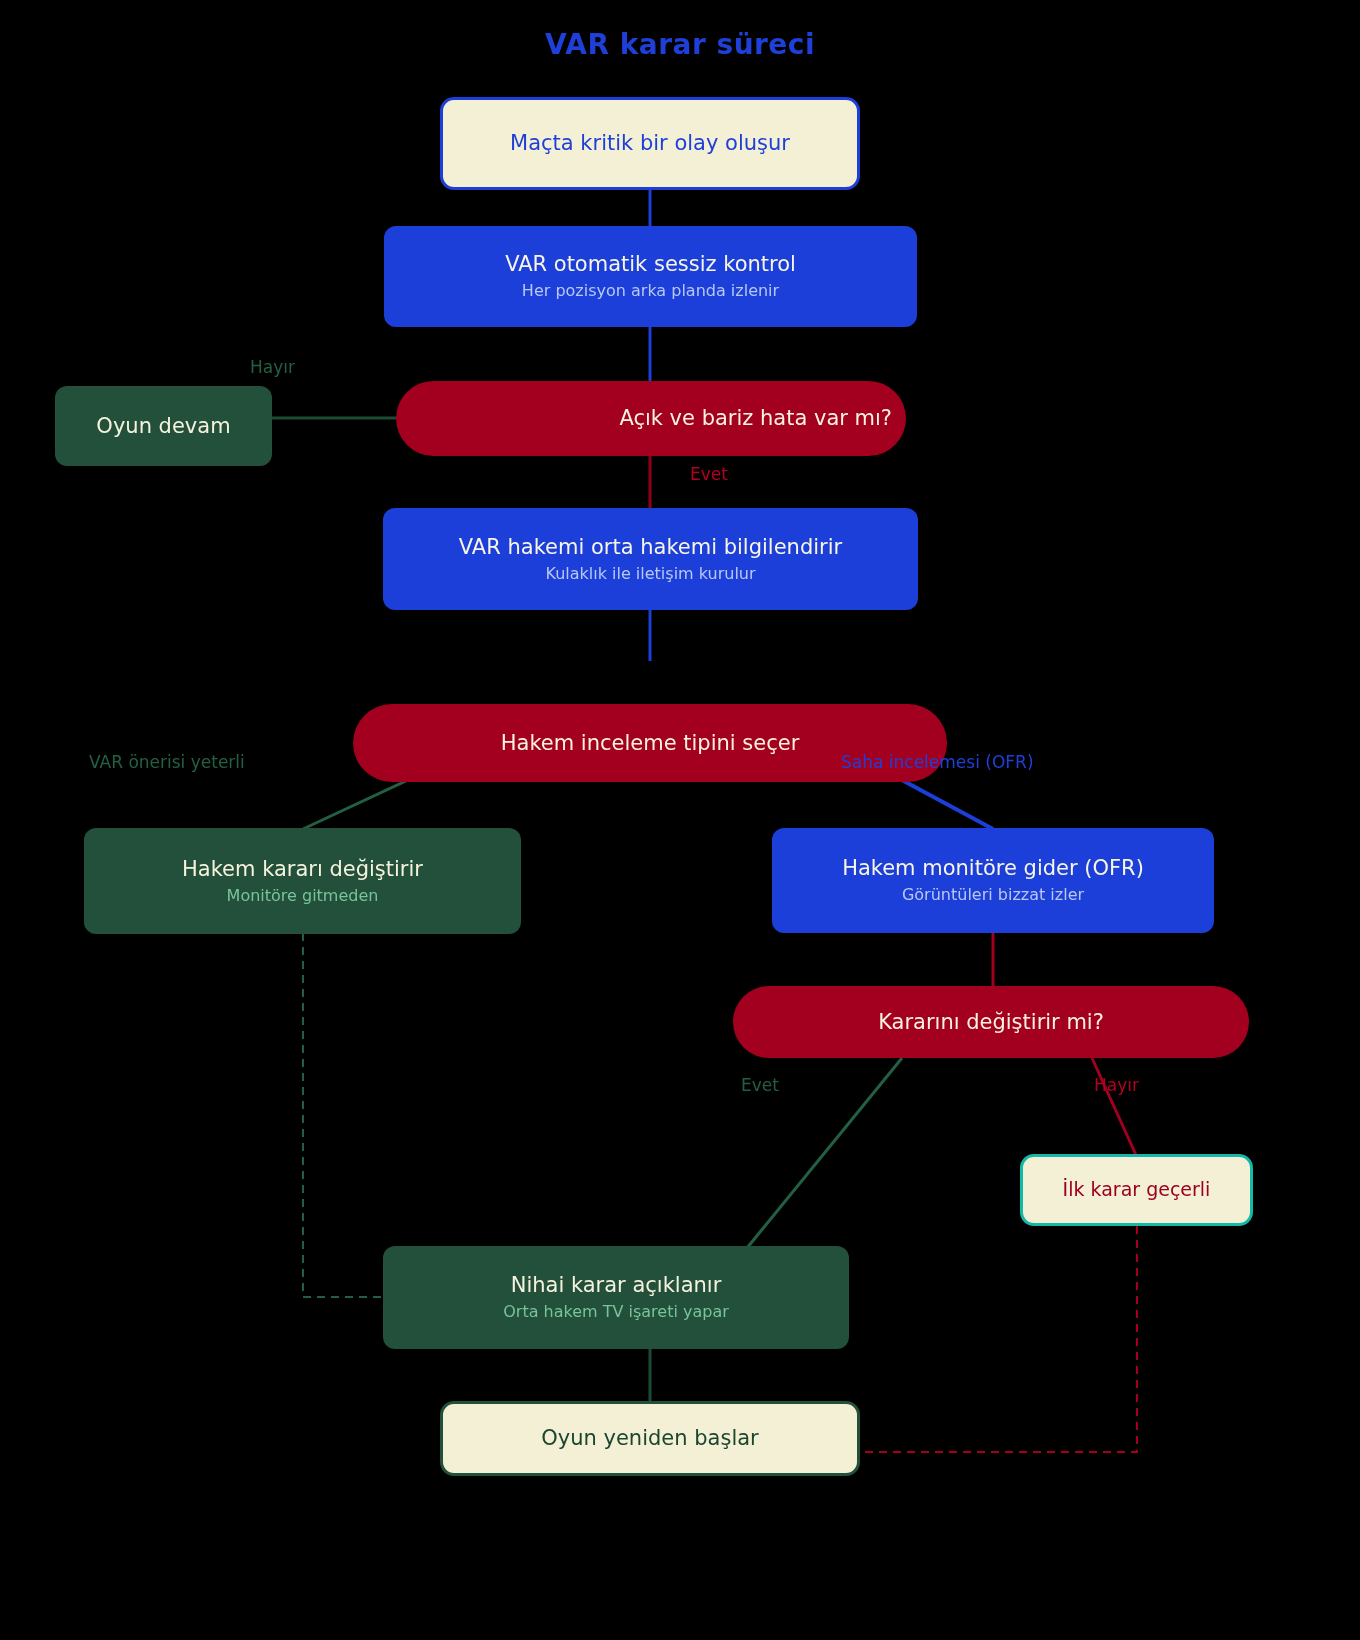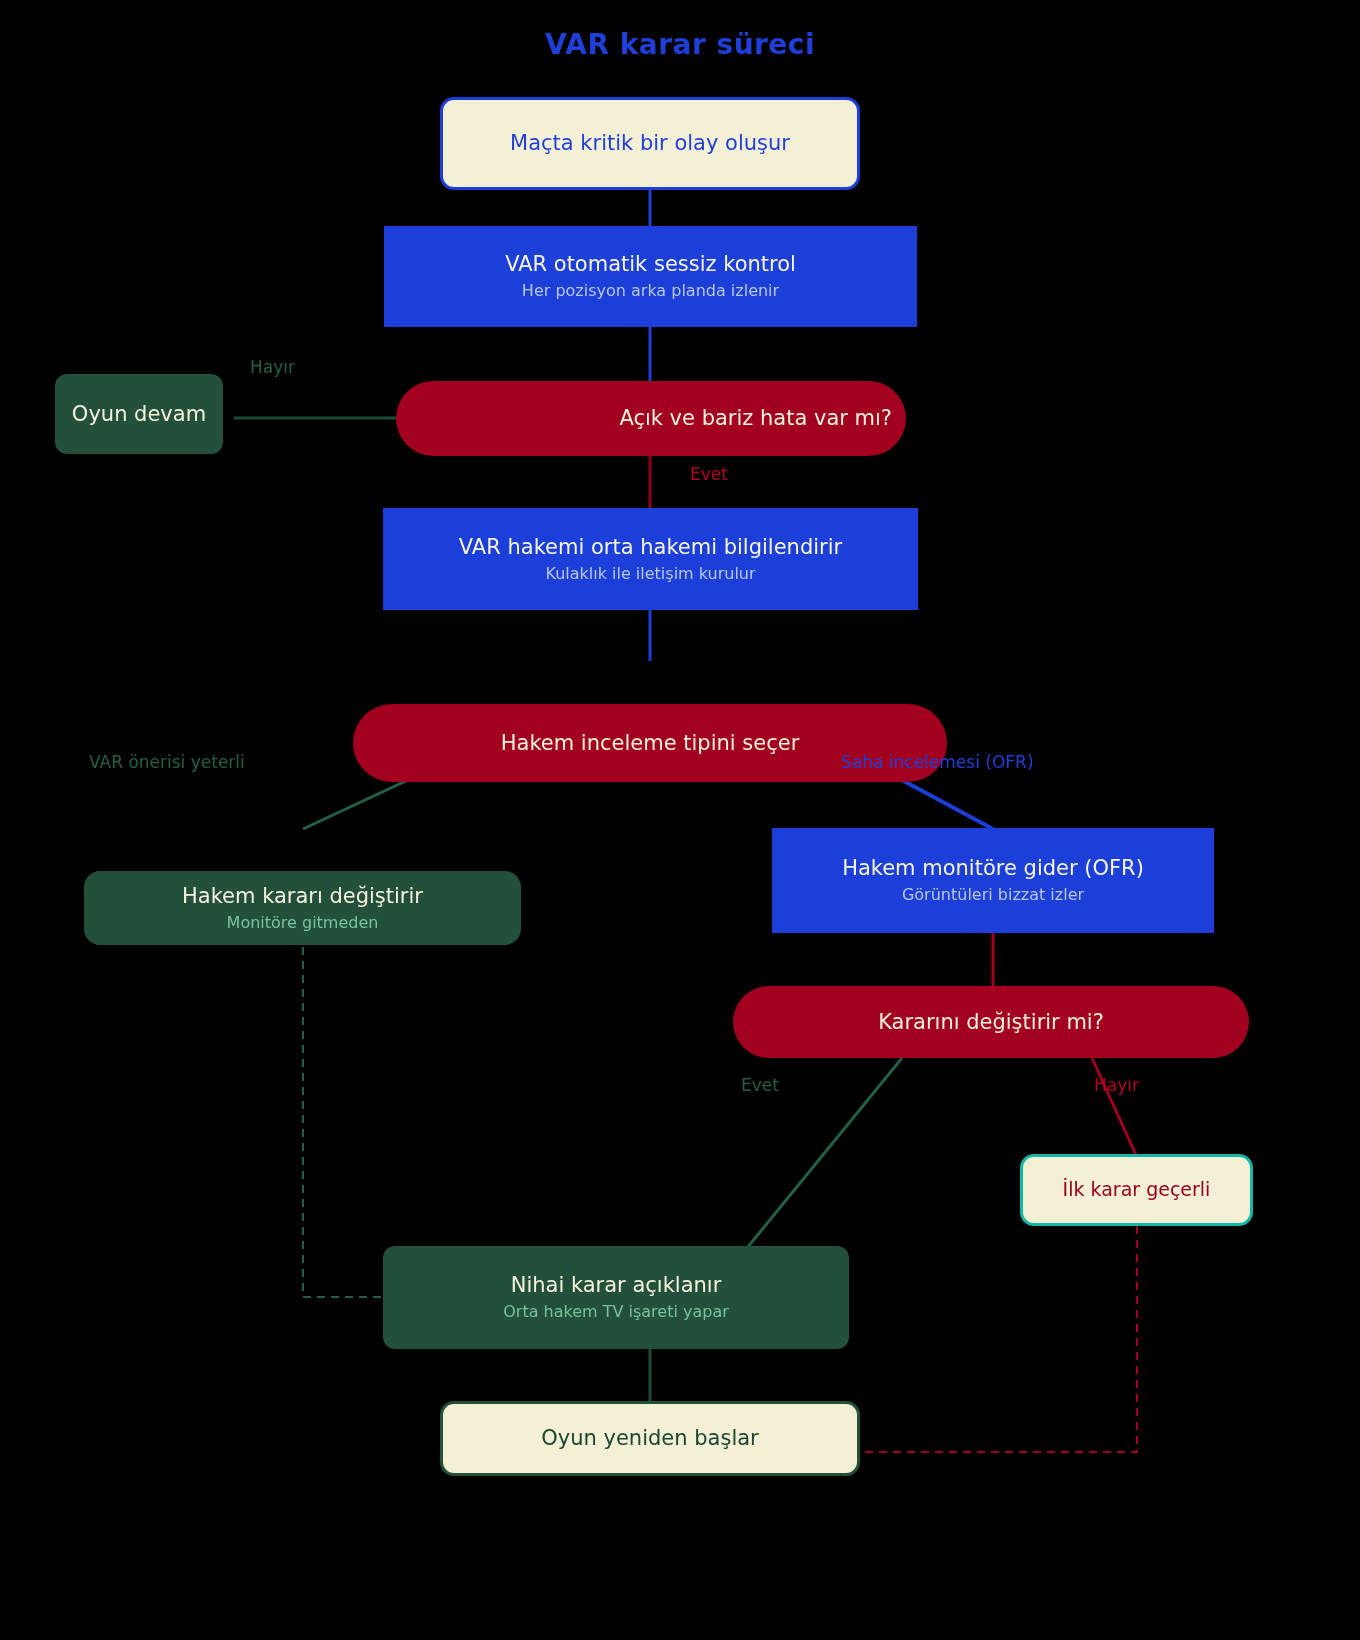--- a/index.html
+++ b/index.html
@@ -50,21 +50,21 @@
   }
   .node .nsub {
     font-size: 16px;
     line-height: 1.2;
     margin-top: 5px;
     white-space: nowrap;
   }
   
   .proc-blue {
     background: #1b3fd8;
-    border-radius: 0;
+    border-radius: 12px;
   }
   .proc-blue .nlabel { color: #f7f5e6; }
   .proc-blue .nsub   { color: #b9c7f3; }
 
   .proc-green {
     background: #22503a;
     border-radius: 12px;
   }
   .proc-green .nlabel { color: #f5f2dd; }
   .proc-green .nsub   { color: #79c39b; }
@@ -148,34 +148,34 @@
 
   <div class="node proc-blue" style="left:384px; top:226px; width:533px; height:101px;">
     <div class="nlabel">VAR otomatik sessiz kontrol</div>
     <div class="nsub">Her pozisyon arka planda izlenir</div>
   </div>
 
   <div class="node dec-red" style="left:396px; top:381px; width:510px; height:75px;align-items:flex-end;">
     <div class="nlabel">Açık ve bariz hata var mı?</div>
   </div>
 
-  <div class="node proc-green" style="left:55px; top:374px; width:168px; height:80px;">
+  <div class="node proc-green" style="left:55px; top:386px; width:217px; height:80px;">
     <div class="nlabel">Oyun devam</div>
   </div>
 
   <div class="node proc-blue" style="left:383px; top:508px; width:535px; height:102px;">
     <div class="nlabel">VAR hakemi orta hakemi bilgilendirir</div>
     <div class="nsub">Kulaklık ile iletişim kurulur</div>
   </div>
 
   <div class="node dec-red" style="left:353px; top:660px; width:594px; height:78px;margin-top:44px;">
     <div class="nlabel">Hakem inceleme tipini seçer</div>
   </div>
 
-  <div class="node proc-green" style="left:84px; top:871px; width:437px; height:74px;border-radius:16px;">
+  <div class="node proc-green" style="left:84px; top:828px; width:437px; height:106px;">
     <div class="nlabel">Hakem kararı değiştirir</div>
     <div class="nsub">Monitöre gitmeden</div>
   </div>
 
   <div class="node proc-blue" style="left:772px; top:828px; width:442px; height:105px;">
     <div class="nlabel">Hakem monitöre gider (OFR)</div>
     <div class="nsub">Görüntüleri bizzat izler</div>
   </div>
 
   <div class="node dec-red" style="left:733px; top:986px; width:516px; height:72px;">

